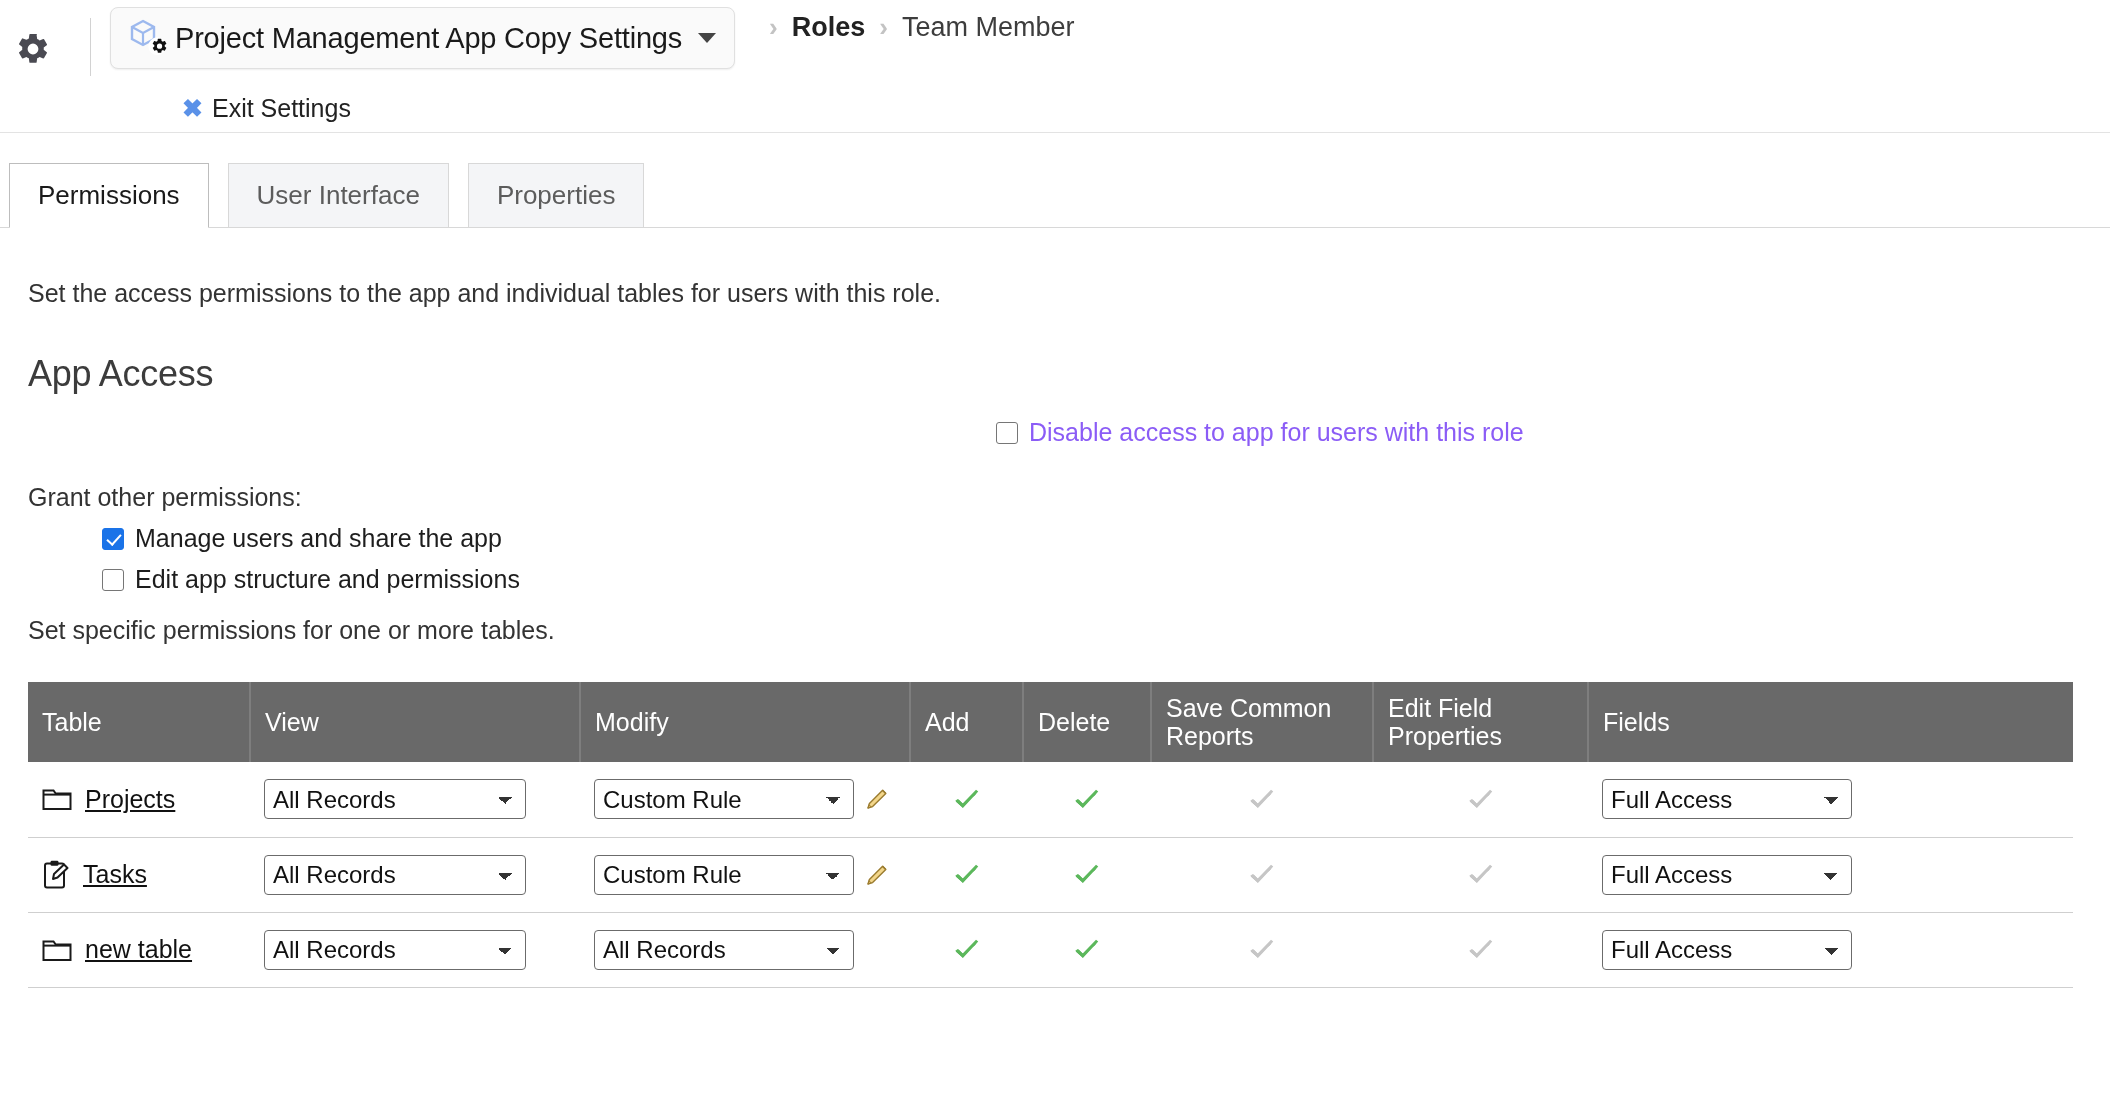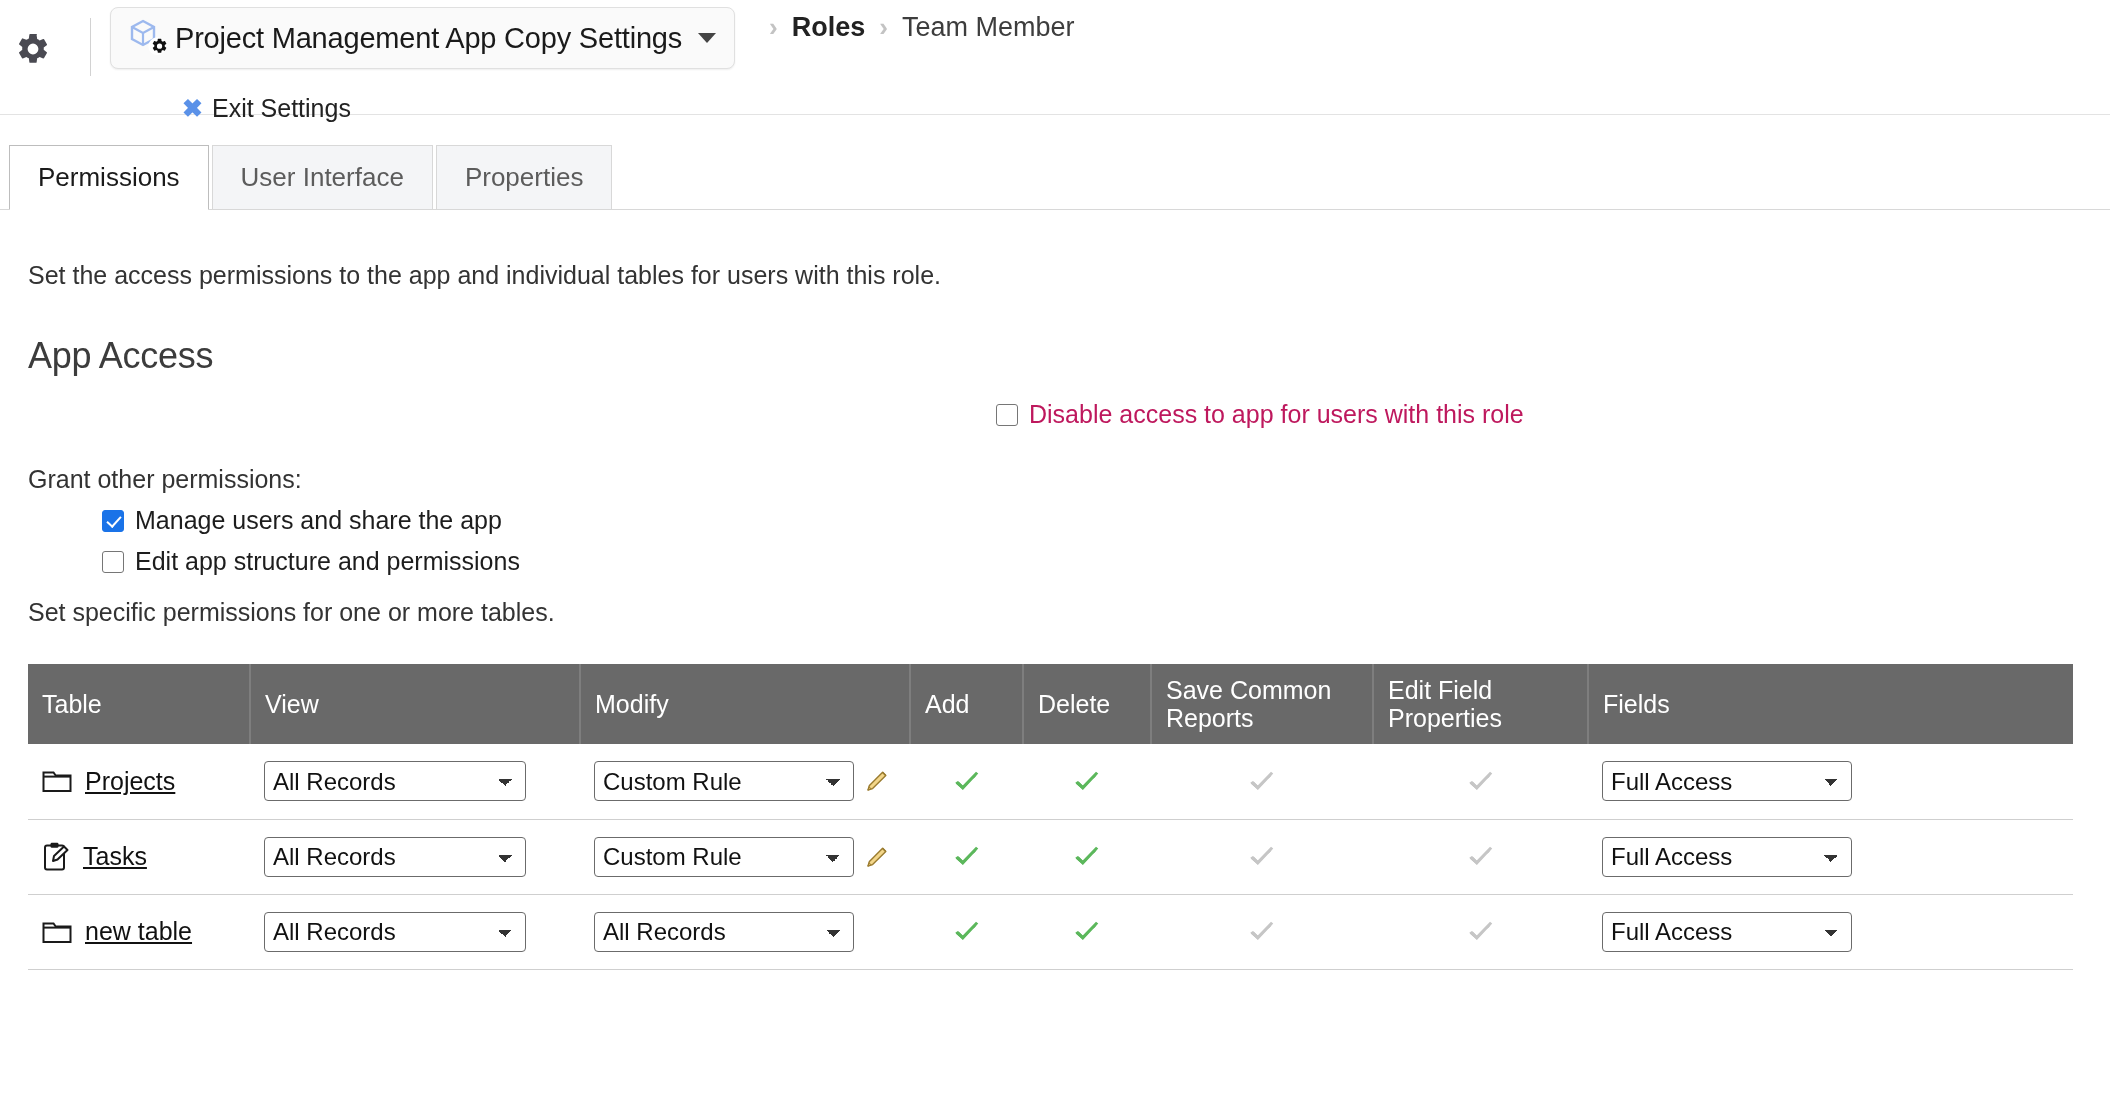--- a/index.html
+++ b/index.html
@@ -8,21 +8,21 @@
     width: 2110px; height: 1110px;
     background: #ffffff;
     font-family: "Liberation Sans", sans-serif;
     color: #2b2b2b;
     overflow: hidden;
   }
 
   
   .topbar {
     position: relative;
-    height: 115px;
+    height: 133px;
     background: #ffffff;
     border-bottom: 1px solid #e3e3e3;
   }
   .gear-btn {
     position: absolute; left: 14px; top: 30px;
     width: 38px; height: 38px;
     display: flex; align-items: center; justify-content: center;
   }
   .vdiv {
     position: absolute; left: 90px; top: 18px;
@@ -85,21 +85,21 @@
   }
   .tab {
     height: 64px;
     display: flex; align-items: center; justify-content: center;
     padding: 0 28px;
     font-size: 26px;
     background: #f4f5f7;
     border: 1px solid #d8d8d8;
     border-bottom: none;
     color: #5c5c5c;
-    margin-right: 3px;
+    margin-right: 19px;
     position: relative;
   }
   .tab.active {
     background: #ffffff;
     color: #1a1a1a;
     border-color: #bdbdbd;
     z-index: 2;
   }
   .tab.active::after {
     content: ""; position: absolute; left: 0; right: 0; bottom: -1px;
@@ -271,21 +271,21 @@
 
 <div class="content">
 
   <div class="intro">Set the access permissions to the app and individual tables for users with this role.</div>
 
   <h2 class="sec">App Access</h2>
 
   <div class="row-line">
     <span class="disable-box">
       <span class="cb"></span>
-      <span class="lbl" style="font-size:25px;color:#be185d;margin-left:11px;text-align:right;">Disable access to app for users with this role</span>
+      <span class="lbl" style="font-size:25px;color:#8b5cf6;margin-left:11px;text-align:right;">Disable access to app for users with this role</span>
     </span>
   </div>
 
   <div class="grant-label">Grant other permissions:</div>
 
   <div class="cbrow">
     <span class="cb checked"></span>
     <span class="lbl">Manage users and share the app</span>
   </div>
 

